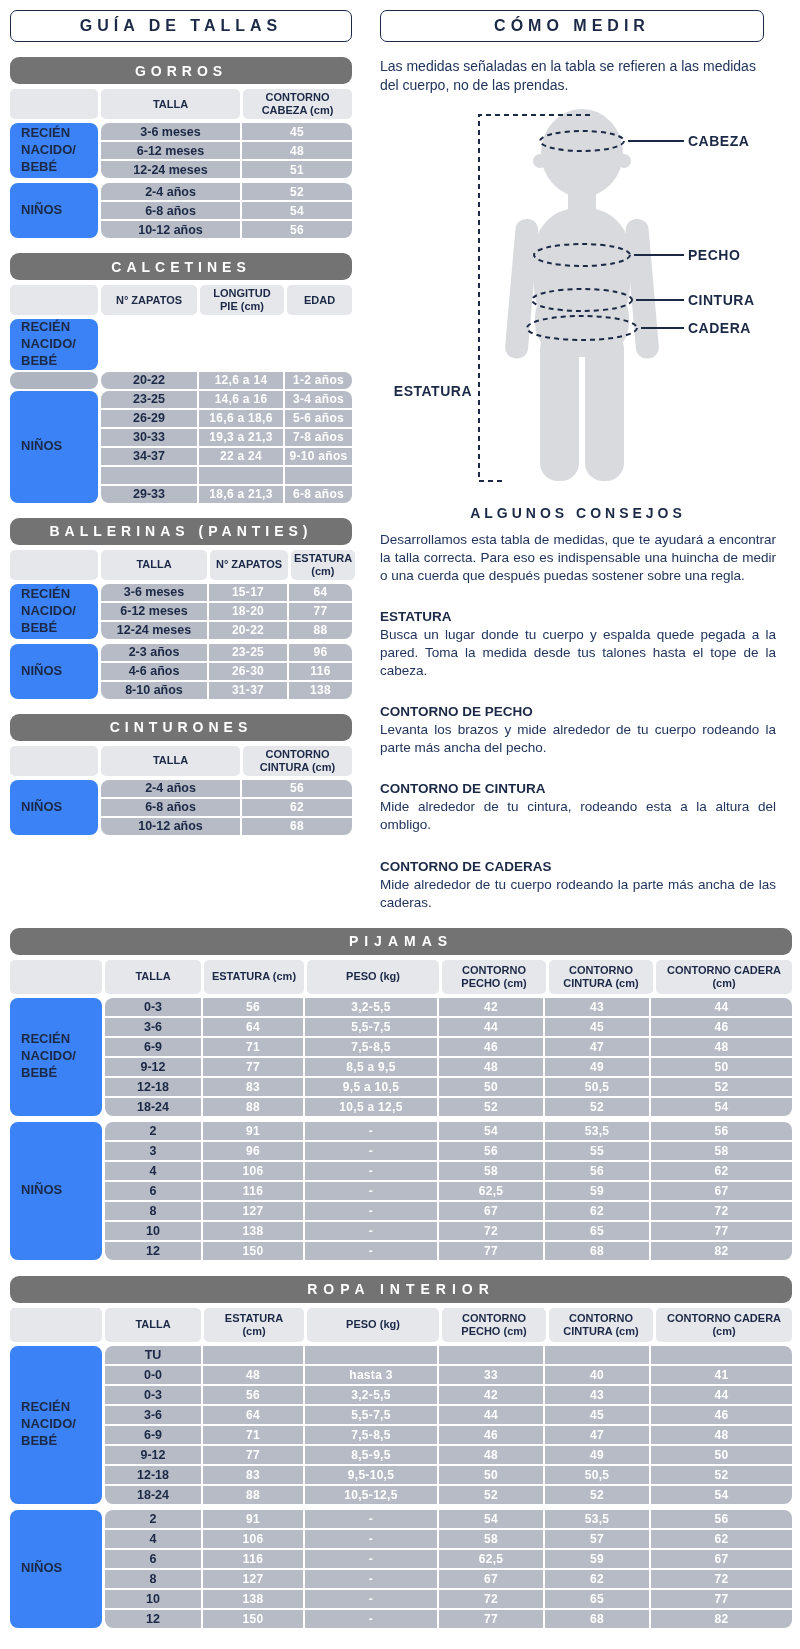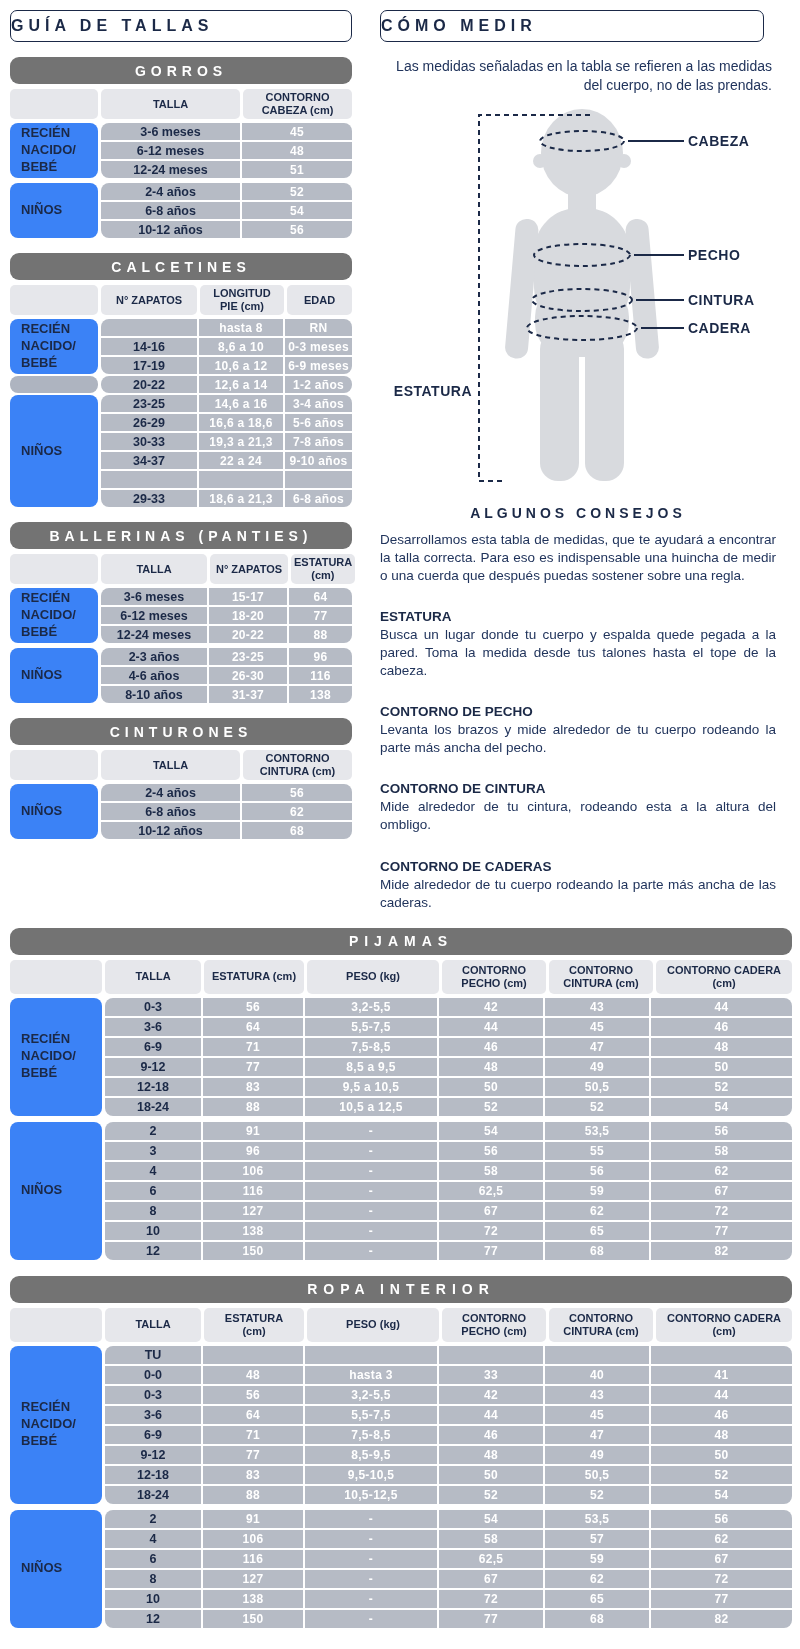--- a/index.html
+++ b/index.html
@@ -4,21 +4,21 @@
 <style>
   * { box-sizing: border-box; margin: 0; padding: 0; }
   body { background:#fff; font-family:"Liberation Sans","DejaVu Sans",sans-serif; }
   #page { width:800px; min-height:1649px; background:#fff; padding:10px 0 20px 0; }
 
   .top-area { display:flex; align-items:flex-start; }
   .col-left { width:352px; padding-left:10px; flex:none; }
   .col-right { flex:1; padding:0 22px 0 26px; color:#21345c; }
 
   .title-box { height:32px; border:1.5px solid #1b2947; border-radius:7px; background:#fff;
-    display:flex; align-items:center; justify-content:flex-start; color:#1b2947;
+    display:flex; align-items:center; justify-content:center; color:#1b2947;
     font-weight:bold; font-size:16px; letter-spacing:5px; }
   .col-left .title-box { margin-right:0; }
   .col-right .title-box { margin:0 14px 0 2px; }
 
   .sec-bar { height:27px; border-radius:9px; background:#737373; color:#fff;
     display:flex; align-items:center; justify-content:center; font-weight:bold;
     font-size:14px; letter-spacing:5px; margin-top:15px; }
 
   
   .tbl { margin-top:5px; --lcol:88px; }
@@ -47,21 +47,21 @@
   .tbl-cinturones { --cols:139px 1fr; }
 
   .wide-section { padding:0 8px 0 10px; }
   .tbl-wide { --lcol:92px; --cols:96px 100px 132px 104px 104px 1fr; }
   .tbl-wide .hcell { min-height:34px; }
   .tbl-wide .cell { min-height:18px; }
   .tbl-wide .grow + .grow { margin-top:6px; }
   .wide-section .sec-bar { margin-top:16px; letter-spacing:6px; }
 
   
-  .intro { margin:15px 6px 0 2px; text-align:right; font-size:14px; line-height:1.35; color:#21345c; }
+  .intro { margin:15px 6px 0 2px; text-align:left; font-size:14px; line-height:1.35; color:#21345c; }
 
   .diagram { position:relative; width:372px; height:382px; margin:10px 0 0 14px; }
   .diagram svg { position:absolute; left:30px; top:0; }
   .dg-label { position:absolute; color:#1b2947; font-weight:bold; font-size:14px; letter-spacing:0.5px; }
   .dg-line { position:absolute; border-top:2px solid #1b2947; }
   #lbl-estatura { left:0; top:278px; width:80px; text-align:right; }
   #lbl-cabeza  { left:296px; top:28px; }
   #lbl-pecho   { left:296px; top:142px; }
   #lbl-cintura { left:296px; top:187px; }
   #lbl-cadera  { left:296px; top:215px; }
@@ -143,37 +143,20 @@
           <div class="thead">
             <div class="hspacer"></div>
             <div class="hcell">N° ZAPATOS</div>
             <div class="hcell">LONGITUD PIE (cm)</div>
             <div class="hcell">EDAD</div>
           </div>
           <div class="grow">
             <div class="glabel">RECIÉN
 NACIDO/
 BEBÉ</div>
-            <div class="gblock">
-              <div class="tdata">
-                <div class="cell c-dark"></div>
-                <div class="cell c-light">hasta 8</div>
-                <div class="cell c-light">RN</div>
-              </div>
-              <div class="tdata">
-                <div class="cell c-dark">14-16</div>
-                <div class="cell c-light">8,6 a 10</div>
-                <div class="cell c-light">0-3 meses</div>
-              </div>
-              <div class="tdata">
-                <div class="cell c-dark">17-19</div>
-                <div class="cell c-light">10,6 a 12</div>
-                <div class="cell c-light">6-9 meses</div>
-              </div>
-            </div>
           </div>
           <div class="grow nolabel">
             <div class="glabel"></div>
             <div class="gblock">
               <div class="tdata">
                 <div class="cell c-dark">20-22</div>
                 <div class="cell c-light">12,6 a 14</div>
                 <div class="cell c-light">1-2 años</div>
               </div>
             </div>

